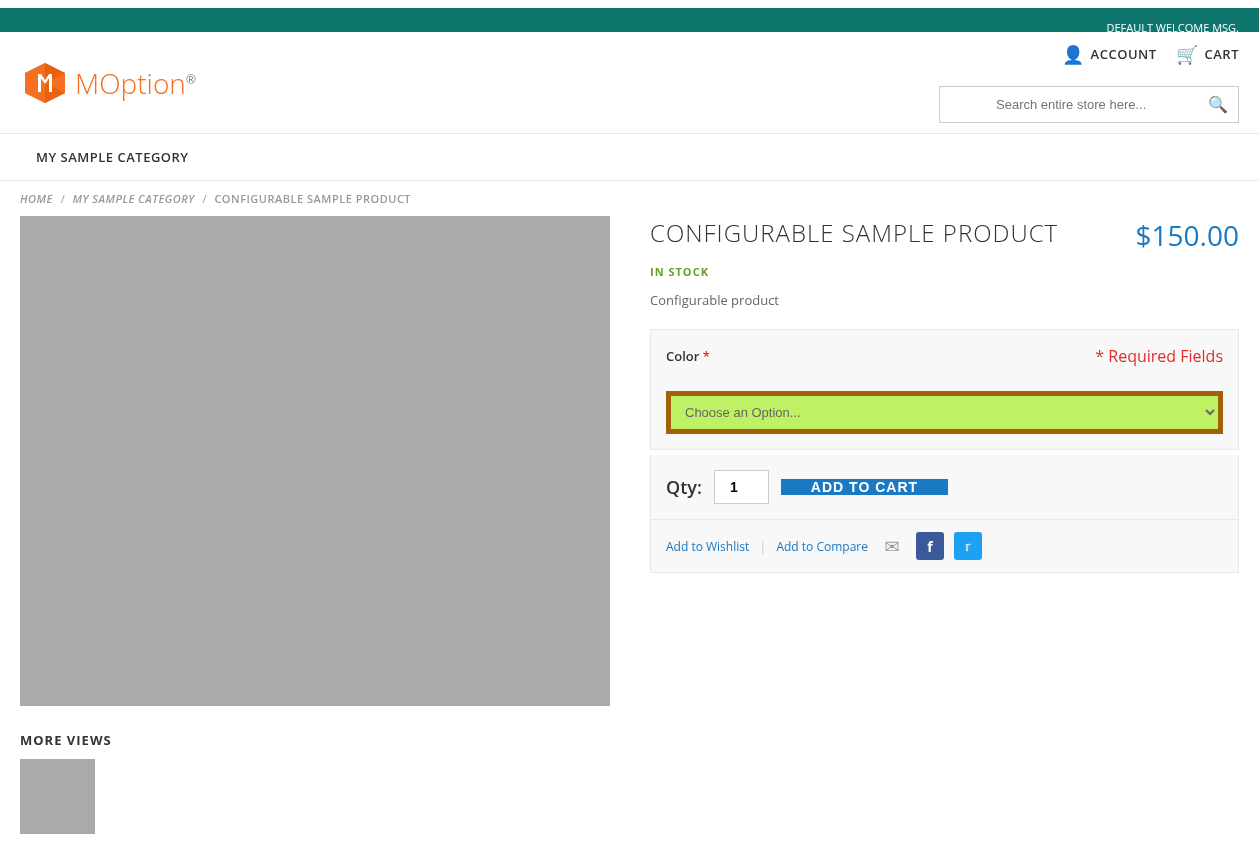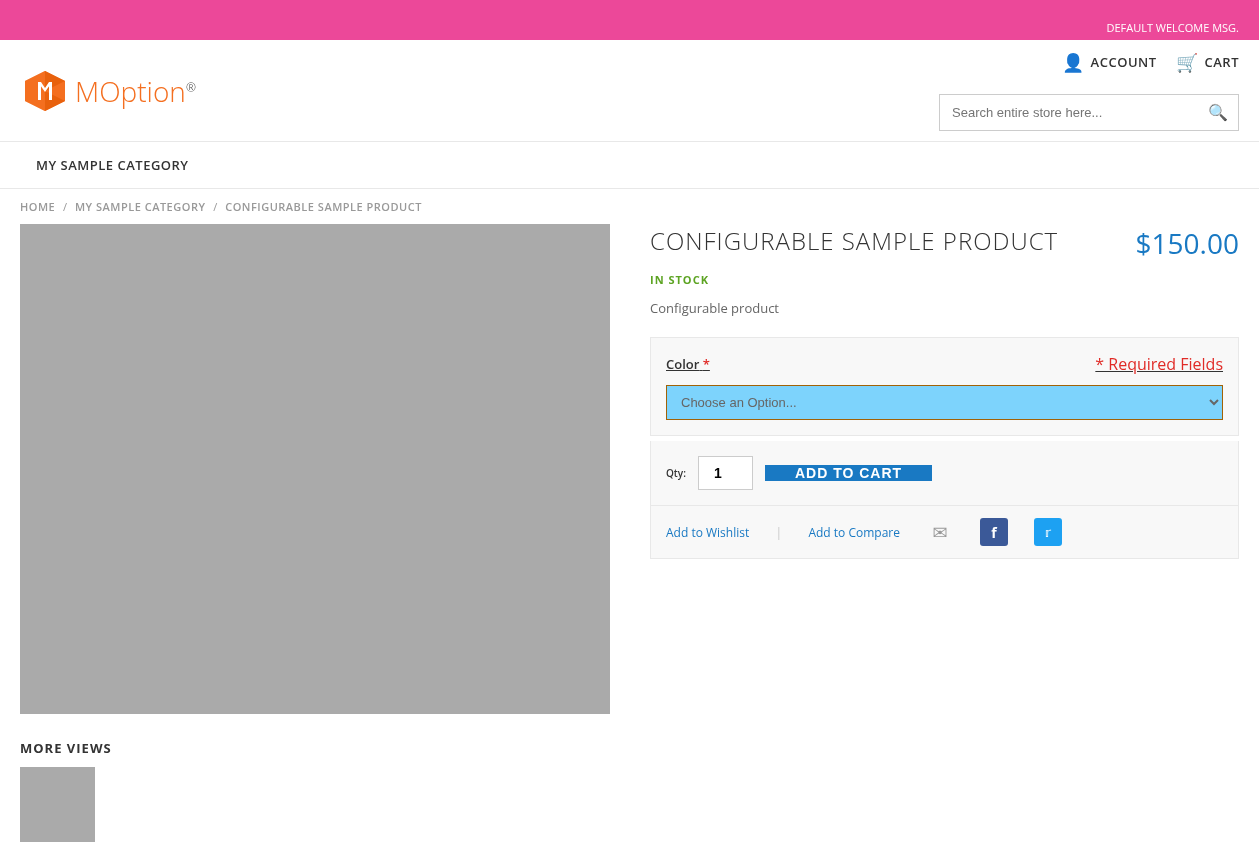--- a/index.html
+++ b/index.html
@@ -1,25 +1,26 @@
 <!DOCTYPE html>
 <html><head>
   <meta charset="utf-8">
   <style>
     * { margin: 0; padding: 0; box-sizing: border-box; }
     body { font-family: 'Open Sans', Arial, sans-serif; font-size: 13px; color: #333; background: #fff; }
 
     
     .top-bar {
-      background: #ec4899;
+      background: #0f766e;
       color: #fff;
       font-size: 11px;
       text-align: right;
-      padding: 20px 20px;
+      padding: 12px 20px;
       height: 22px;
+      margin-top: 8px;
     }
 
     
     .header {
       display: flex;
       align-items: center;
       justify-content: space-between;
       padding: 10px 20px 10px 20px;
       border-bottom: 1px solid #e8e8e8;
       flex-wrap: wrap;
@@ -74,20 +75,21 @@
       font-size: 13px;
       font-weight: 600;
       letter-spacing: 0.5px;
     }
 
     .search-bar {
       display: flex;
       align-items: center;
       border: 1px solid #ccc;
       width: 300px;
+      padding-left: 44px;
     }
     .search-bar input {
       flex: 1;
       border: none;
       padding: 8px 12px;
       font-size: 13px;
       outline: none;
       color: #999;
     }
     .search-bar button {
@@ -125,20 +127,21 @@
       padding: 10px 20px;
       font-size: 11px;
       color: #999;
     }
     .breadcrumb a {
       color: #999;
       text-decoration: none;
       font-weight: 600;
       text-transform: uppercase;
       letter-spacing: 0.5px;
+      font-style: italic;
     }
     .breadcrumb .separator {
       margin: 0 5px;
     }
     .breadcrumb .current {
       color: #999;
       text-transform: uppercase;
       font-weight: 600;
       letter-spacing: 0.5px;
     }
@@ -226,63 +229,62 @@
       background: #f8f8f8;
       border: 1px solid #e8e8e8;
       padding: 15px;
       margin-bottom: 5px;
     }
 
     .option-row {
       display: flex;
       align-items: center;
       justify-content: space-between;
-      margin-bottom: 10px;
-      text-decoration: underline;
+      margin-bottom: 24px;
     }
 
     .option-label {
       font-size: 13px;
       font-weight: 600;
       color: #333;
     }
 
     .required-star {
       color: #e02b27;
     }
 
     .required-fields-note {
       font-size: 16px;
       color: #e02b27;
     }
 
     .option-select {
       width: 100%;
       padding: 8px 10px;
-      border: 1px solid #a16207;
-      background: #7dd3fc;
+      border: 5px solid #a16207;
+      background: #bef264;
       font-size: 13px;
       color: #666;
       cursor: pointer;
       appearance: auto;
     }
 
     .qty-cart-row {
       display: flex;
       align-items: center;
       gap: 12px;
       padding: 15px 0;
       background: #f8f8f8;
       border: 1px solid #e8e8e8;
       border-top: none;
       padding: 15px;
     }
 
     .qty-label {
-      font-size: 10px;
+      font-size: 18px;
       font-weight: 600;
       color: #333;
     }
 
     .qty-input {
       width: 55px;
       padding: 8px;
       border: 1px solid #ccc;
       text-align: center;
       font-size: 14px;
@@ -297,21 +299,21 @@
       font-size: 14px;
       font-weight: 700;
       text-transform: uppercase;
       letter-spacing: 1px;
       cursor: pointer;
     }
 
     .social-actions {
       display: flex;
       align-items: center;
-      gap: 26px;
+      gap: 10px;
       padding: 12px 15px;
       background: #f8f8f8;
       border: 1px solid #e8e8e8;
       border-top: none;
       text-align: center;
     }
 
     .wishlist-link, .compare-link {
       color: #1979c3;
       text-decoration: none;

